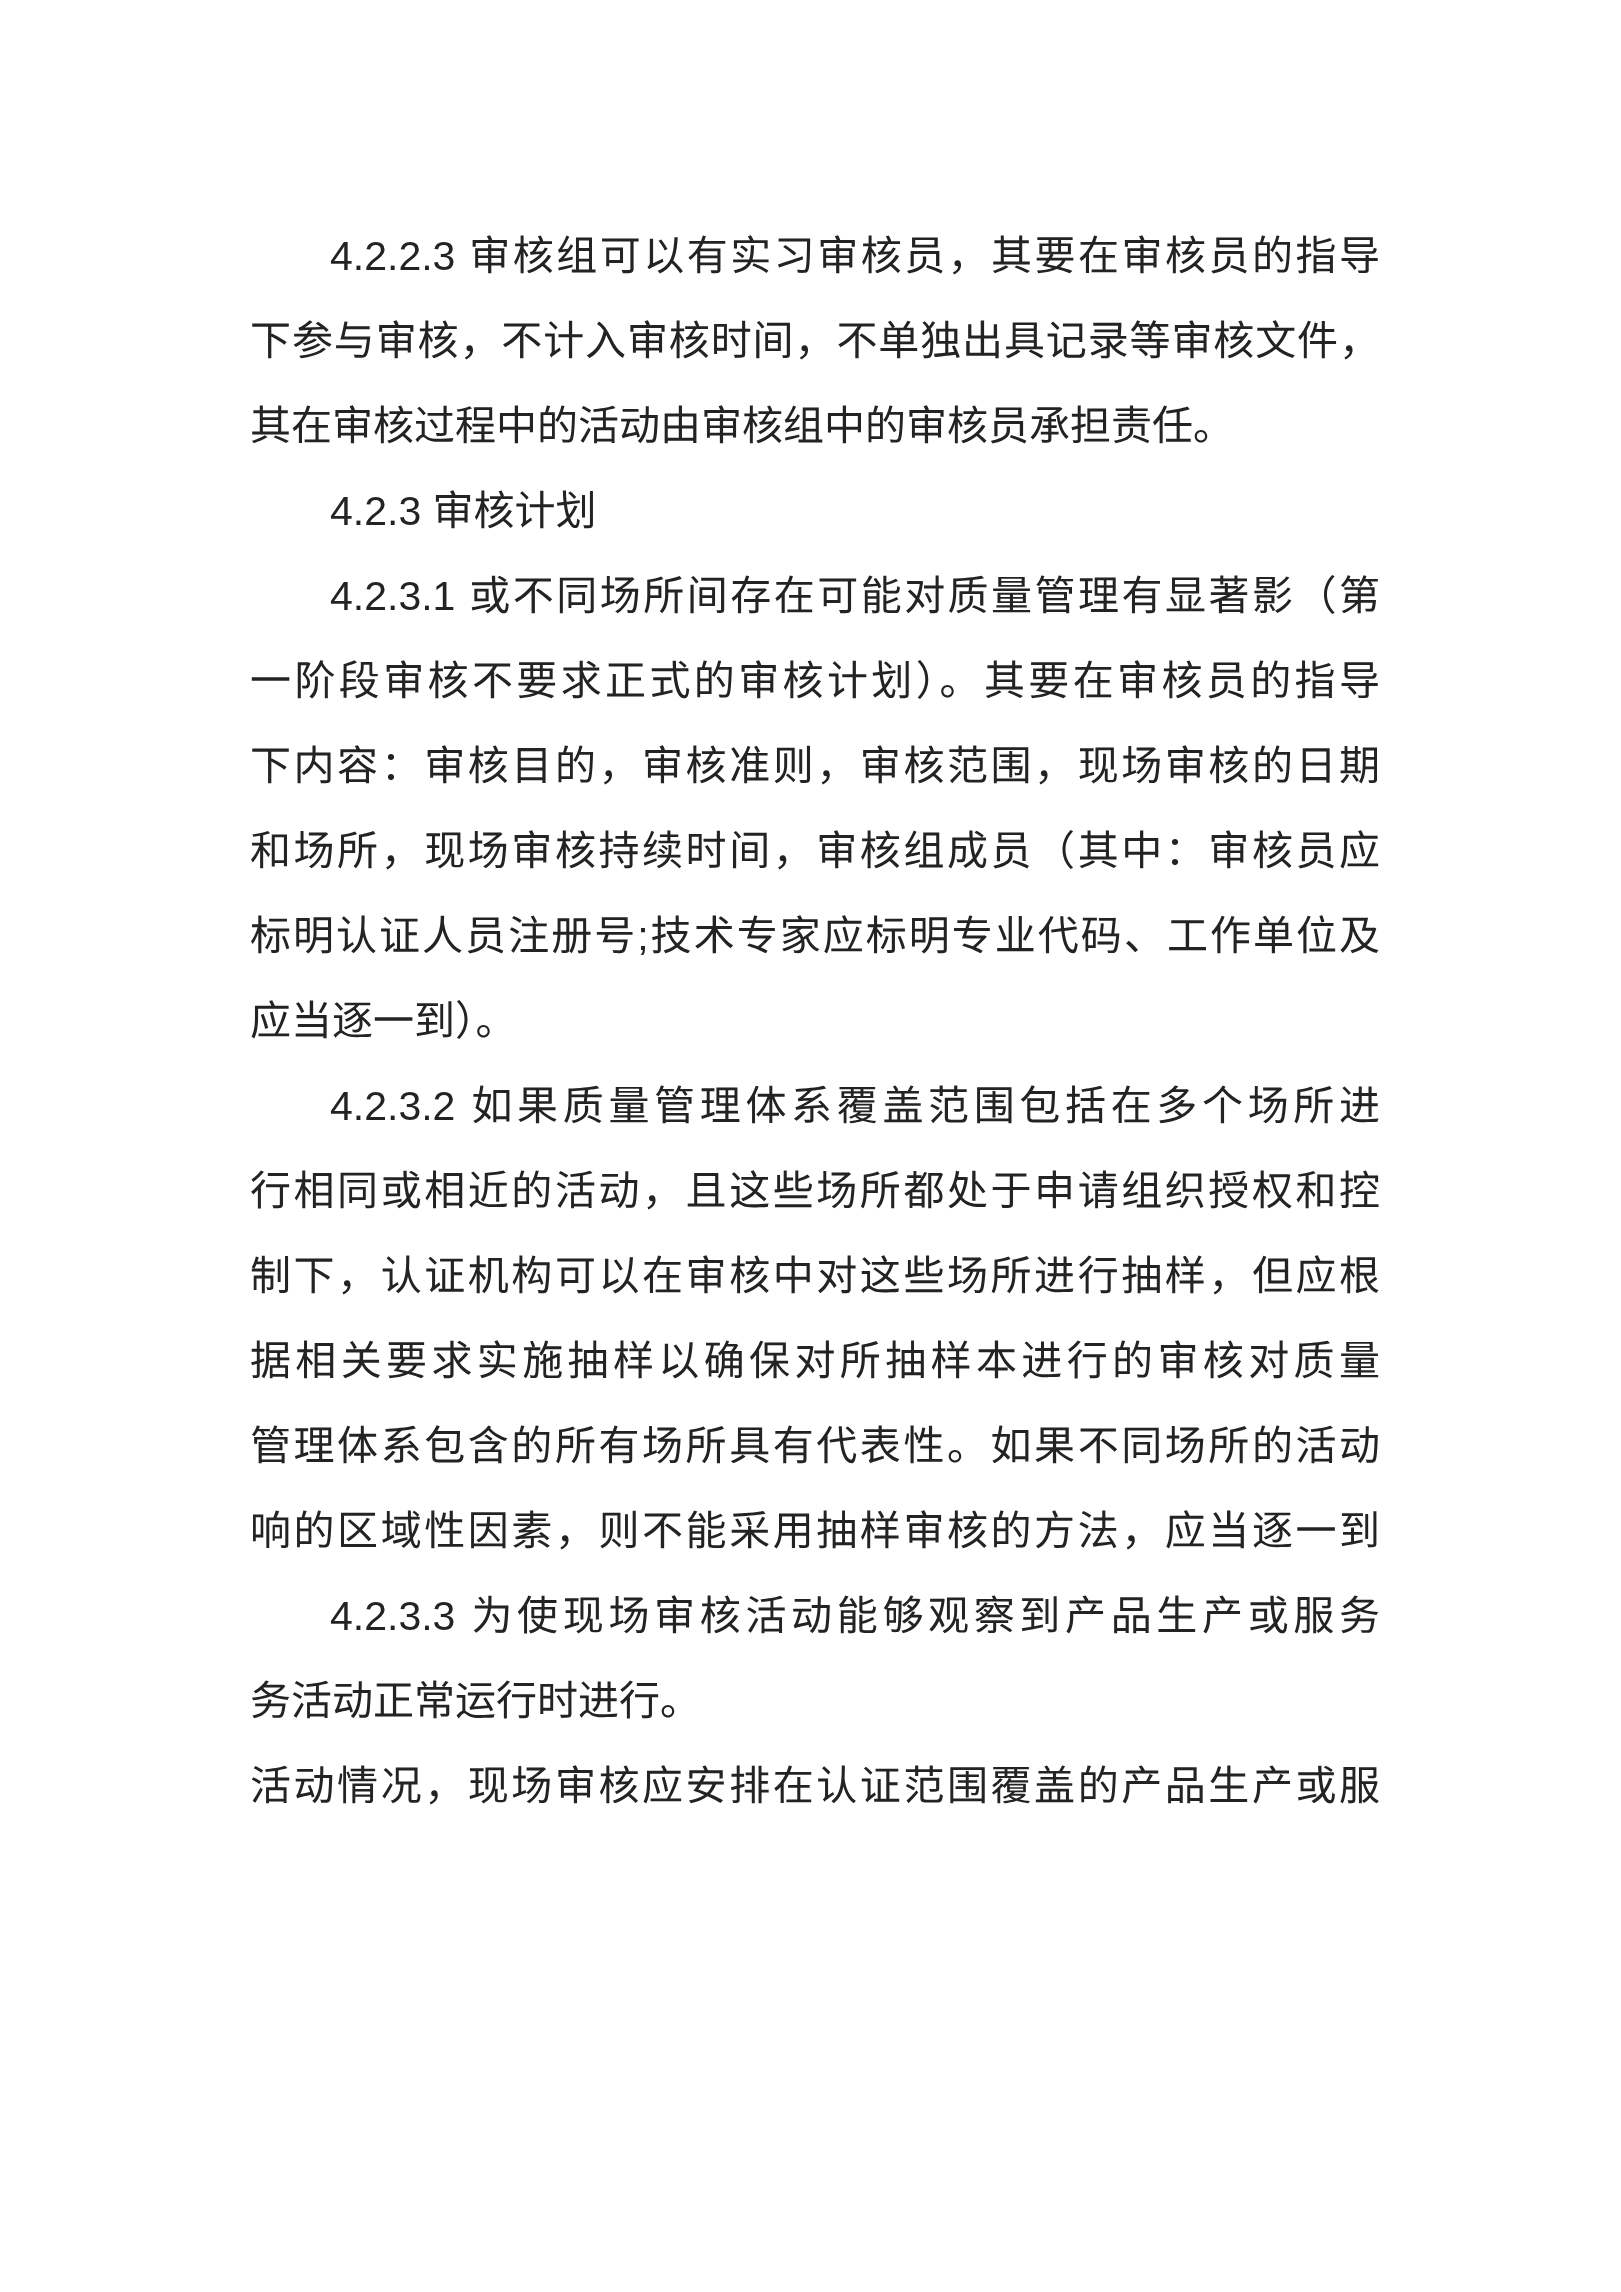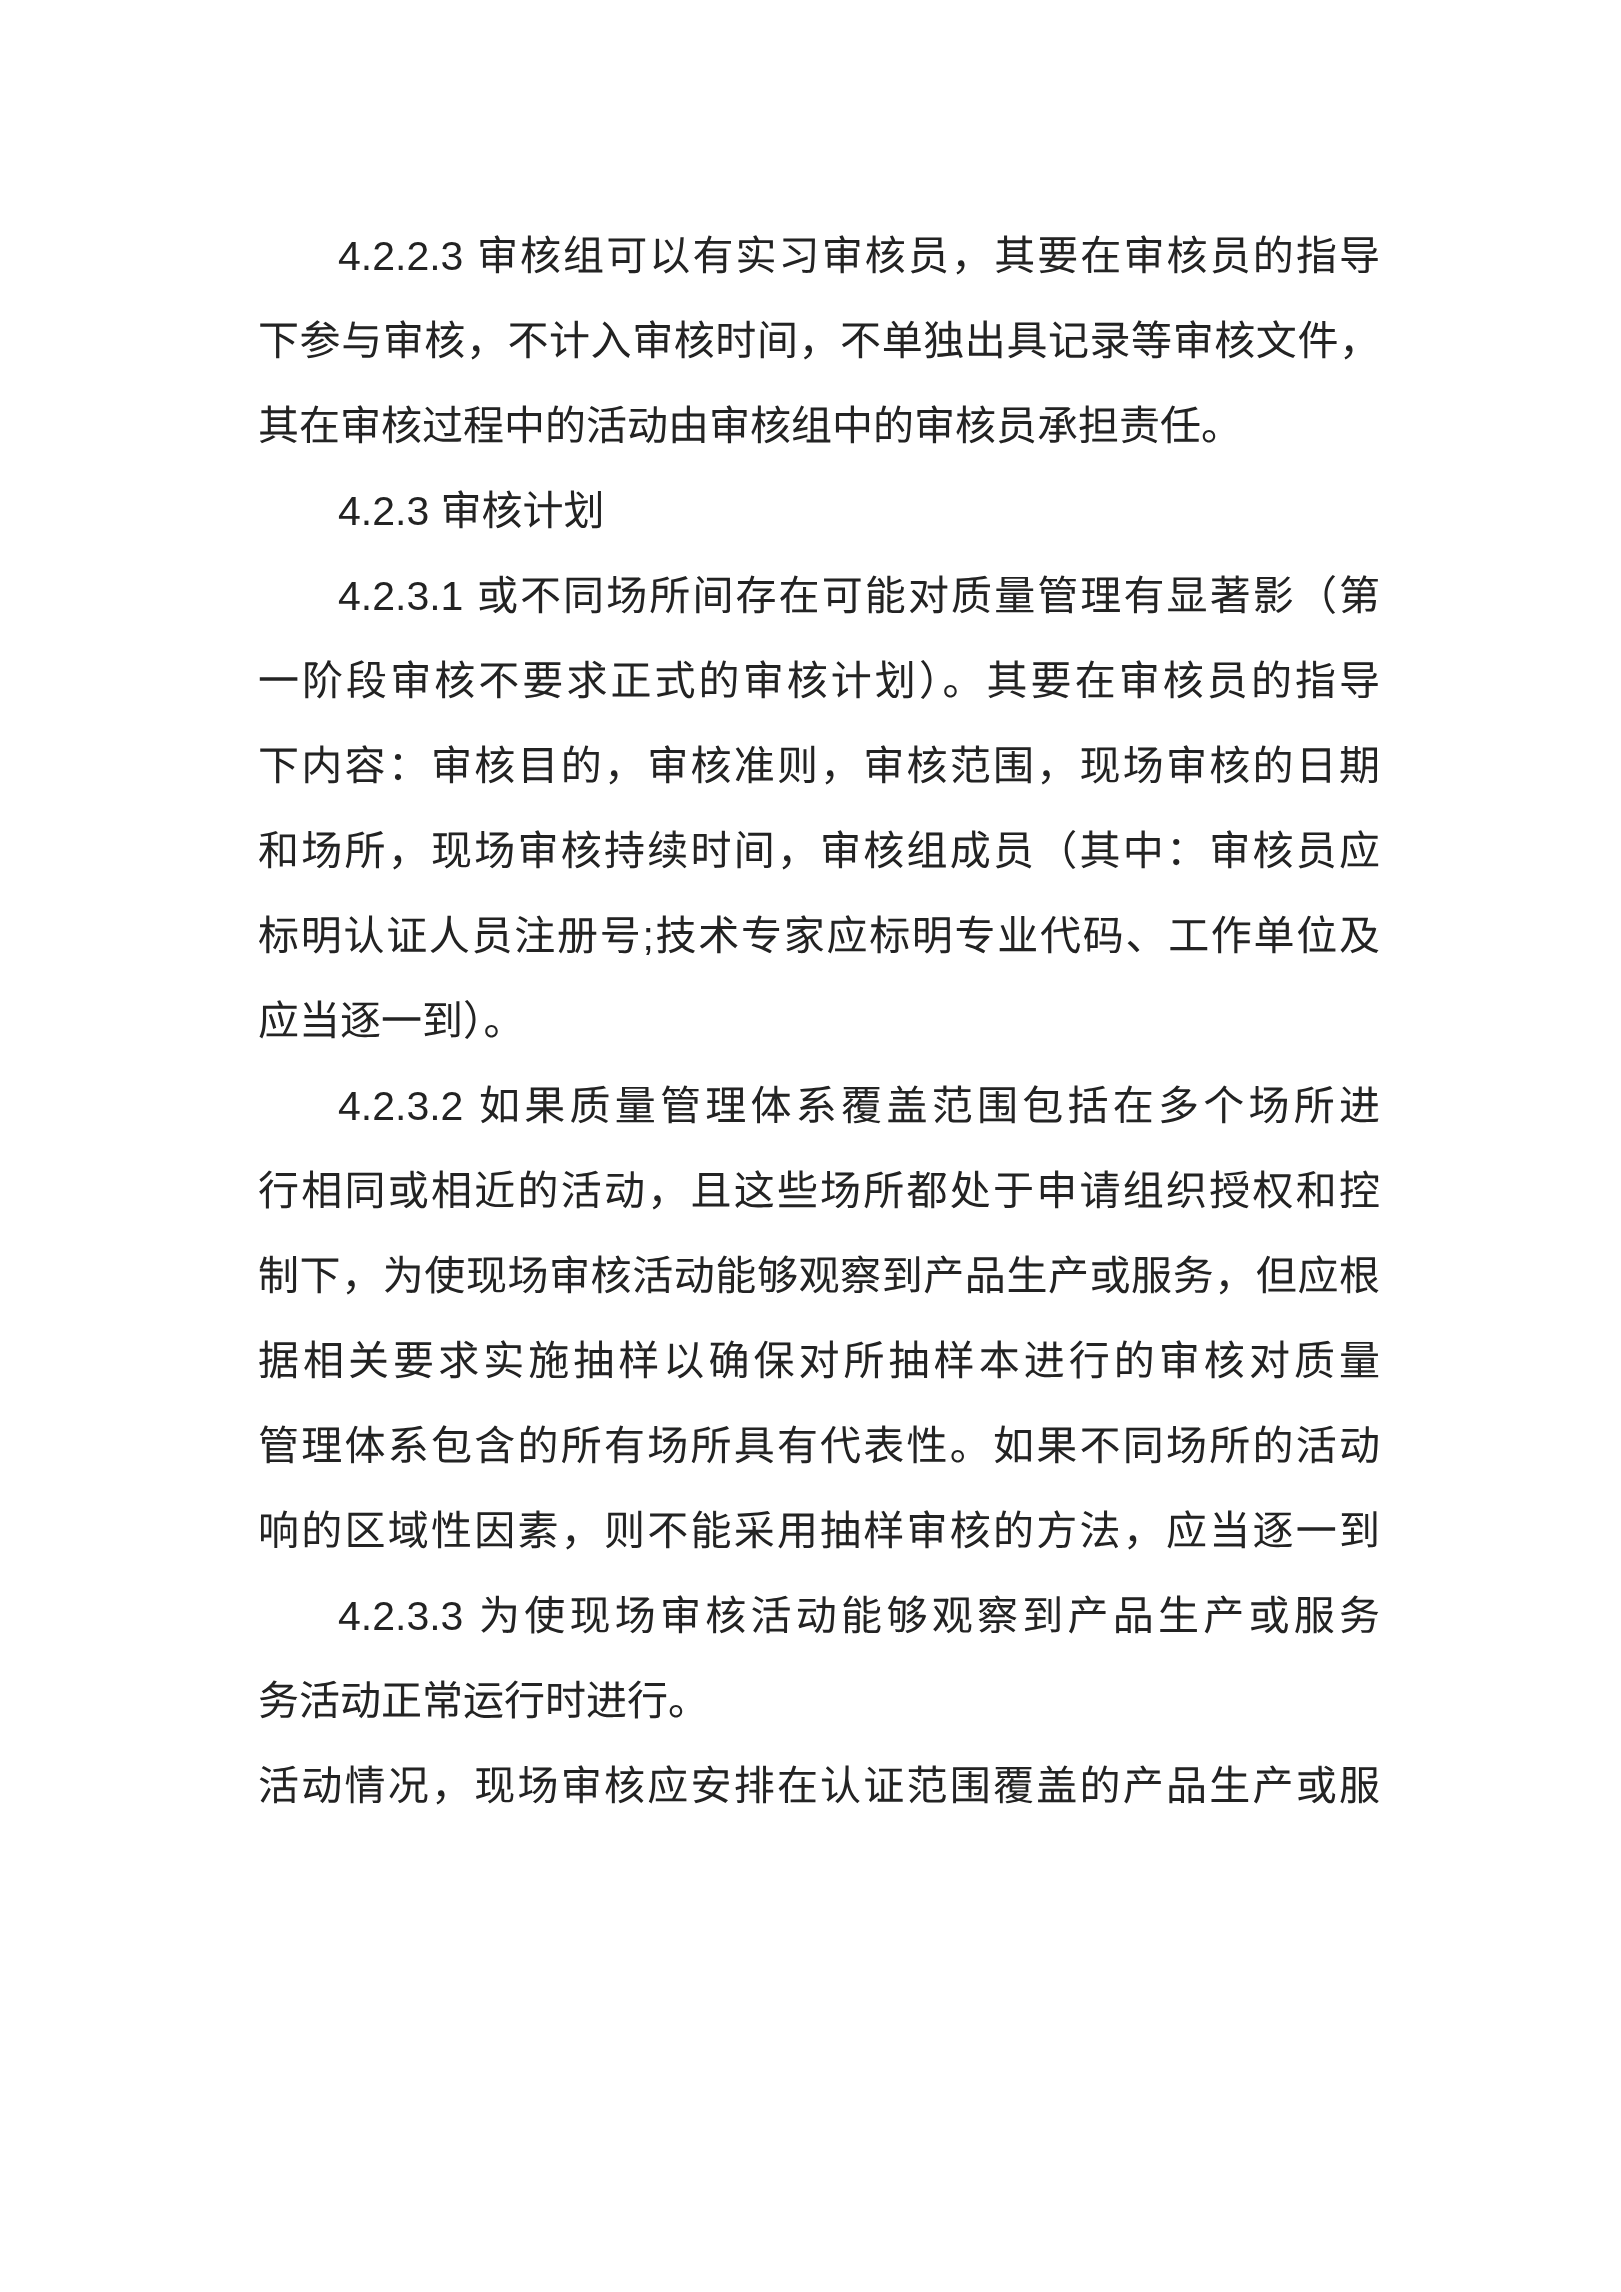--- a/index.html
+++ b/index.html
@@ -25,21 +25,20 @@
     color: #232323;
     font-weight: 400;
   }
   .paragraph {
     margin: 0;
     padding: 0;
   }
   .line {
     height: 85px;
     overflow: hidden;
-    margin-left: 8px;
   }
   .line.justify {
     text-align: justify;
     text-align-last: justify;
     text-justify: inter-ideograph;
   }
   .line.first {
     text-indent: 80px;
   }
 </style>
@@ -60,21 +59,21 @@
         <div class="line first justify">4.2.3.1 或不同场所间存在可能对质量管理有显著影（第</div>
         <div class="line justify">一阶段审核不要求正式的审核计划）。其要在审核员的指导</div>
         <div class="line justify">下内容：审核目的，审核准则，审核范围，现场审核的日期</div>
         <div class="line justify">和场所，现场审核持续时间，审核组成员（其中：审核员应</div>
         <div class="line justify">标明认证人员注册号;技术专家应标明专业代码、工作单位及</div>
         <div class="line">应当逐一到）。</div>
       </div>
       <div class="paragraph">
         <div class="line first justify">4.2.3.2 如果质量管理体系覆盖范围包括在多个场所进</div>
         <div class="line justify">行相同或相近的活动，且这些场所都处于申请组织授权和控</div>
-        <div class="line justify">制下，为使现场审核活动能够观察到产品生产或服务，但应根</div>
+        <div class="line justify">制下，认证机构可以在审核中对这些场所进行抽样，但应根</div>
         <div class="line justify">据相关要求实施抽样以确保对所抽样本进行的审核对质量</div>
         <div class="line justify">管理体系包含的所有场所具有代表性。如果不同场所的活动</div>
         <div class="line justify">响的区域性因素，则不能采用抽样审核的方法，应当逐一到</div>
       </div>
       <div class="paragraph">
         <div class="line first justify">4.2.3.3 为使现场审核活动能够观察到产品生产或服务</div>
         <div class="line">务活动正常运行时进行。</div>
         <div class="line justify">活动情况，现场审核应安排在认证范围覆盖的产品生产或服</div>
       </div>
     </div>

